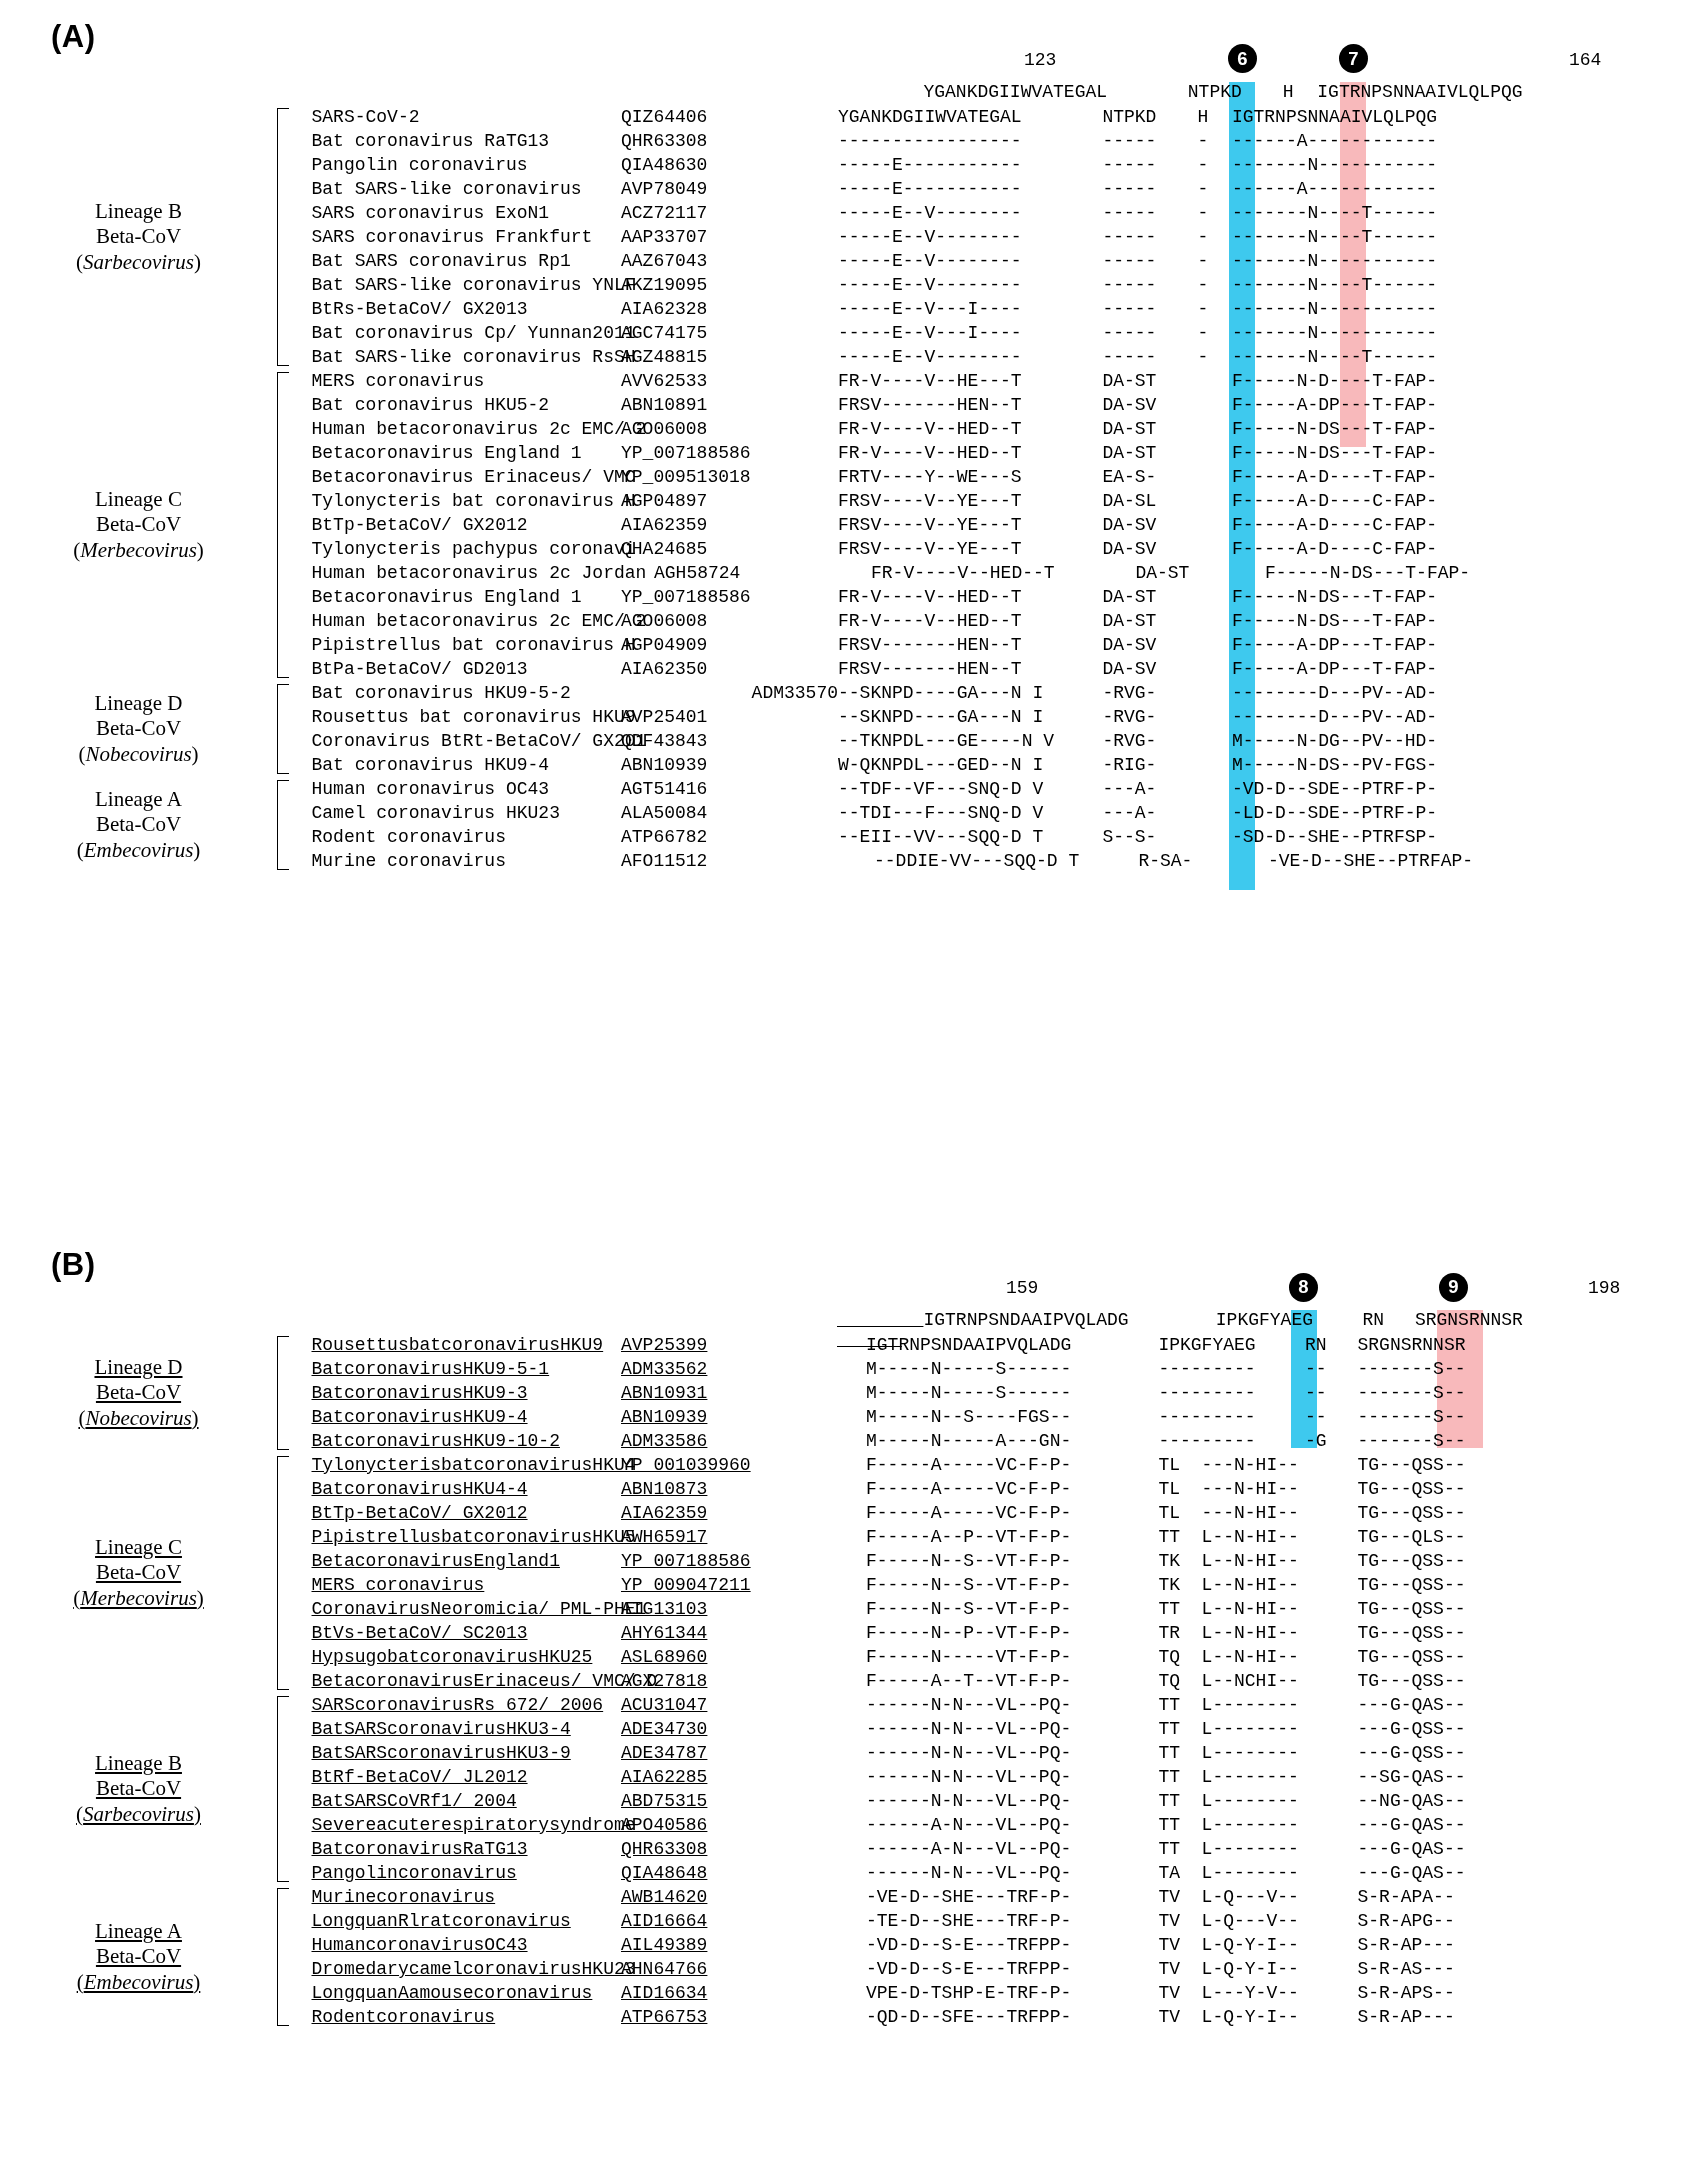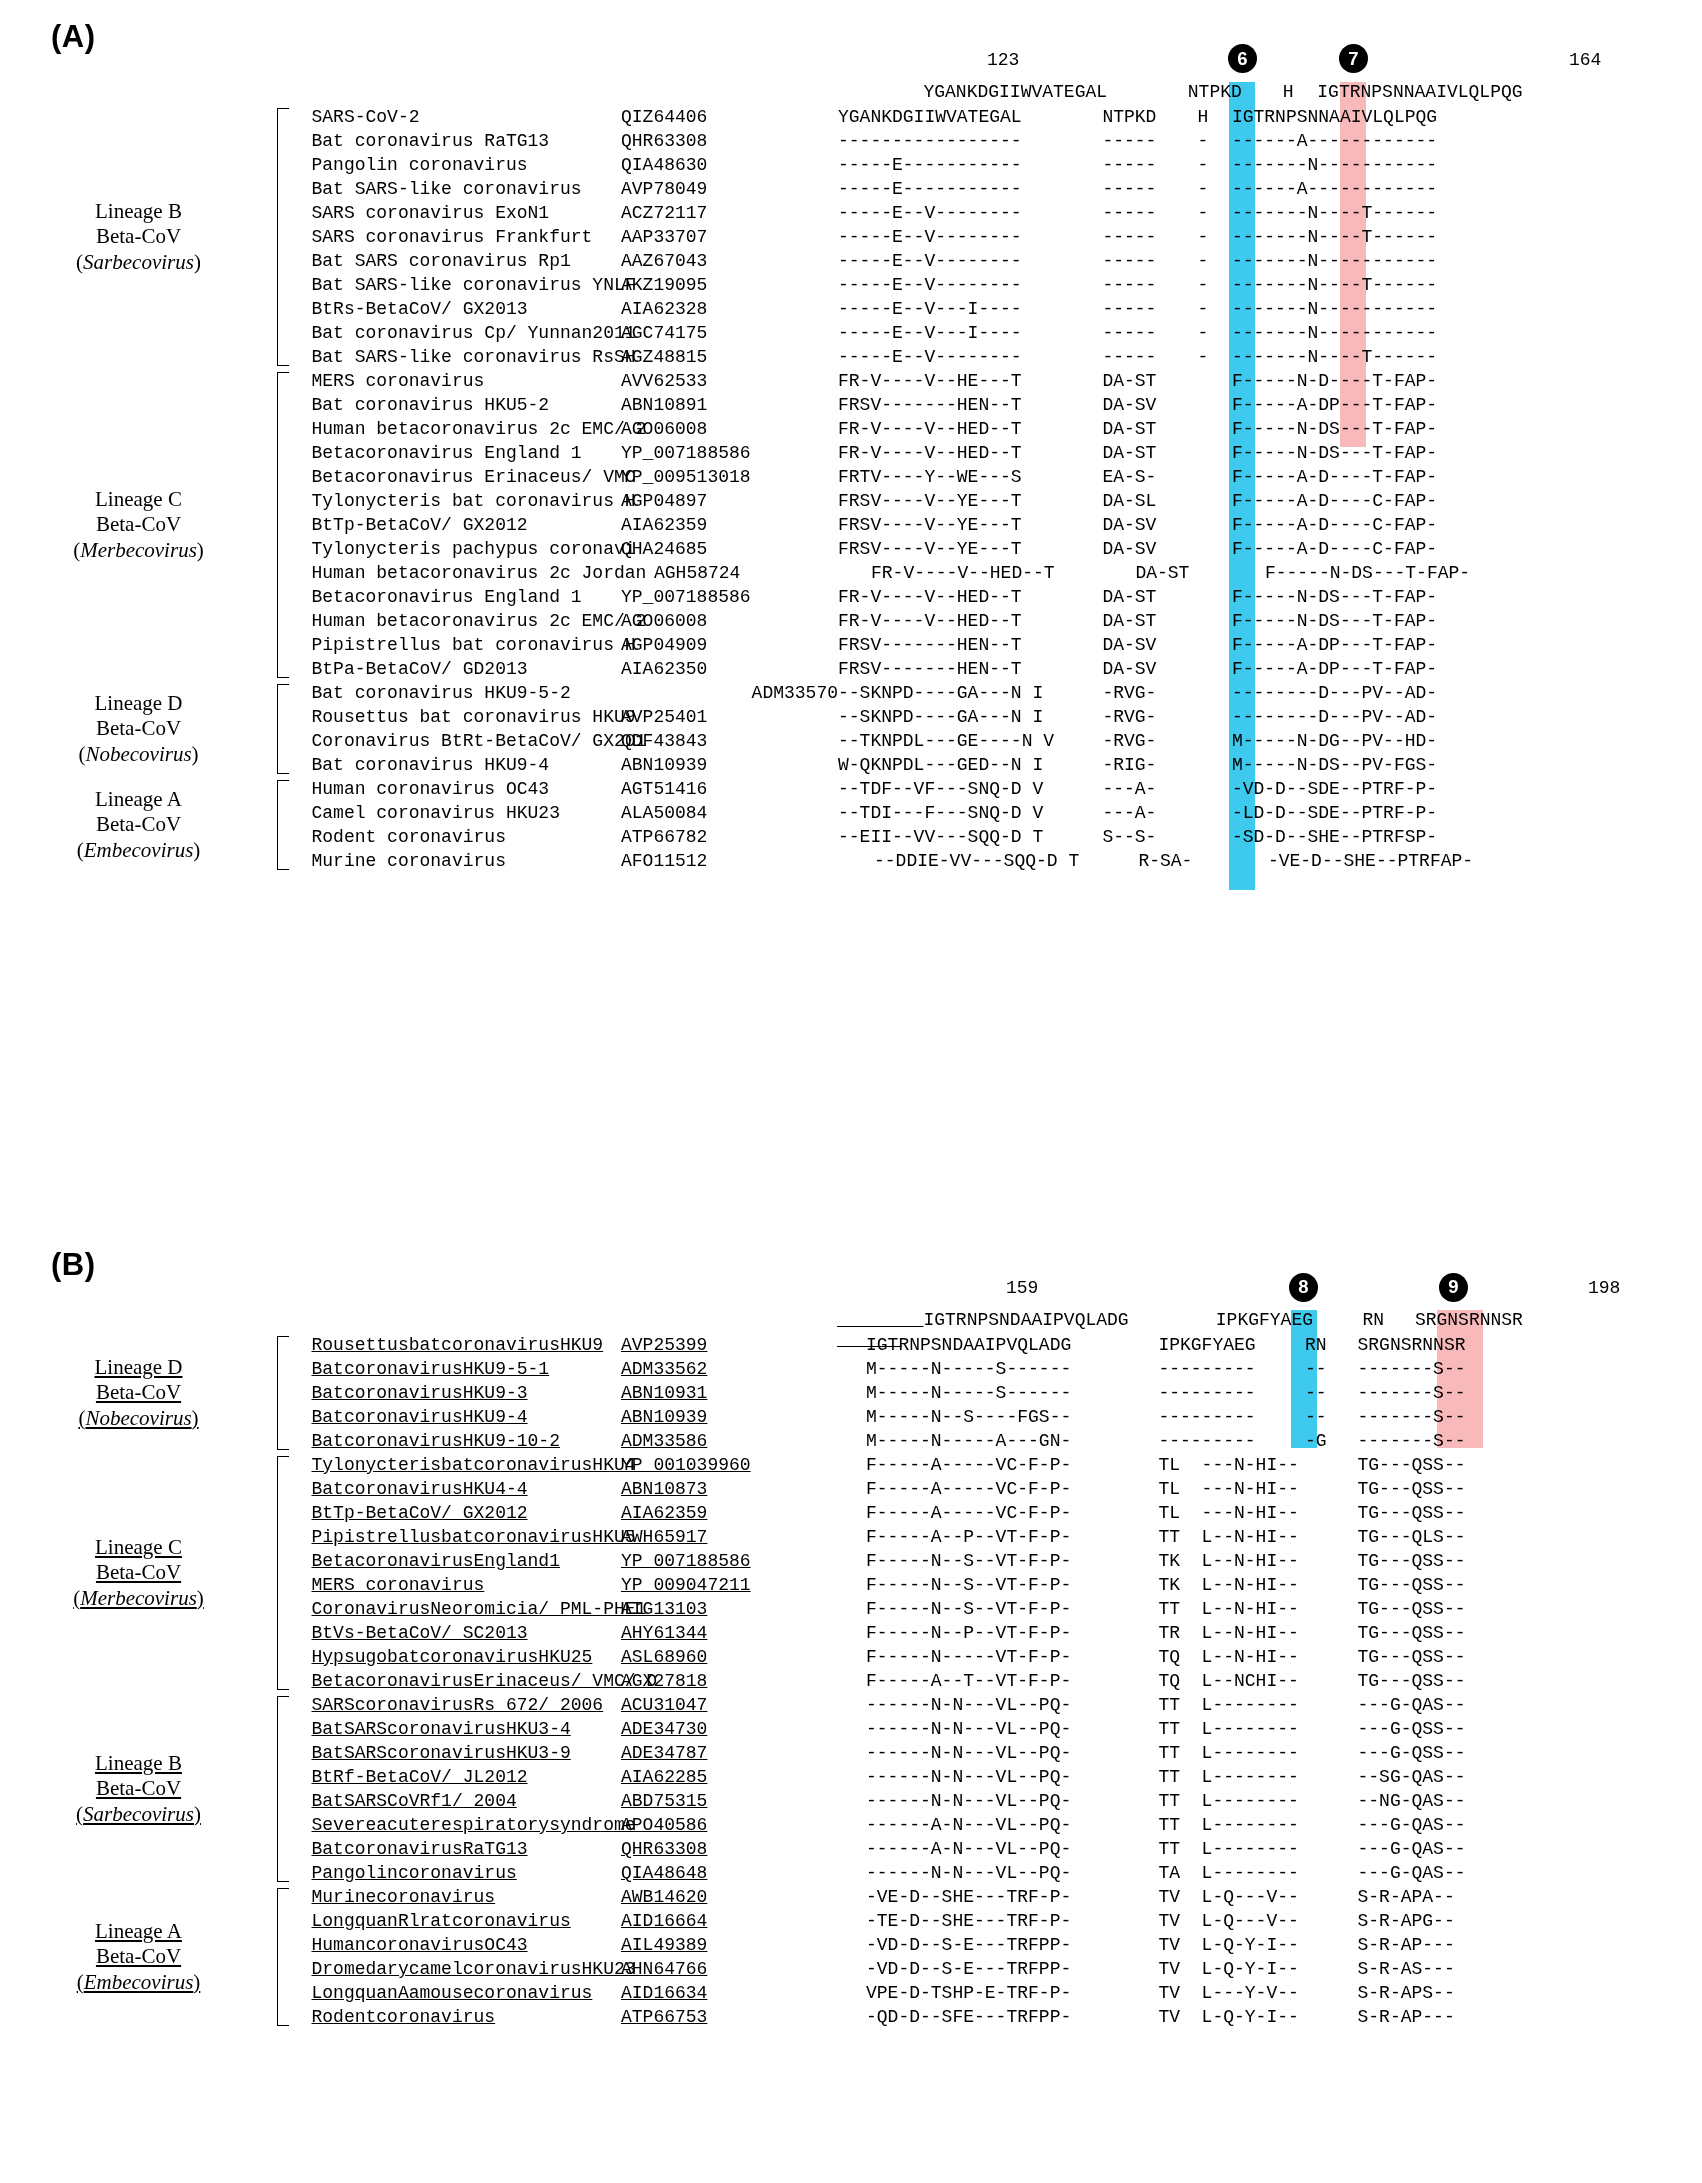--- a/index.html
+++ b/index.html
@@ -127,21 +127,21 @@
 
   .panelA { position: absolute; left: 0; top: 0; width: 1702px; }
   .panelB { position: absolute; left: 0; top: 1242px; width: 1702px; }
 </style>
 </head>
 <body>
 
 <div class="panel panelA">
   <div class="panel-label" style="position:absolute; left:51px; top:18.5px;">(A)</div>
 
-  <div style="position:absolute; left:987px; top:50px;" class="hdr-num">123</div>
+  <div style="position:absolute; left:1024px; top:50px;" class="hdr-num">123</div>
   <div style="position:absolute; left:1569px; top:50px;" class="hdr-num">164</div>
   <div class="marker" style="left:1228px; top:44px;">6</div>
   <div class="marker" style="left:1339px; top:44px;">7</div>
 
   <div class="hl-blue" style="left:1229px; top:82px; height:808px; width:26px;"></div>
   <div class="hl-pink" style="left:1340px; top:82px; height:365px; width:26px;"></div>
 
   <div style="position:absolute; left:0px; top:78px; width:1702px;">
 
     <div class="row" style="height:27px;">

